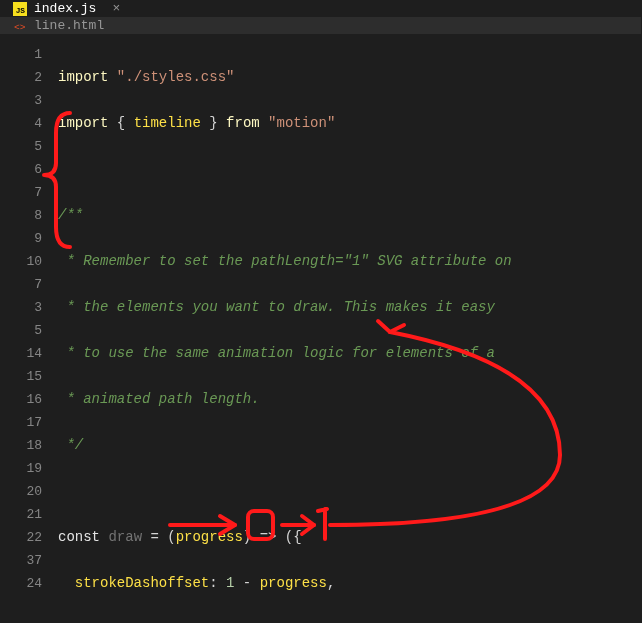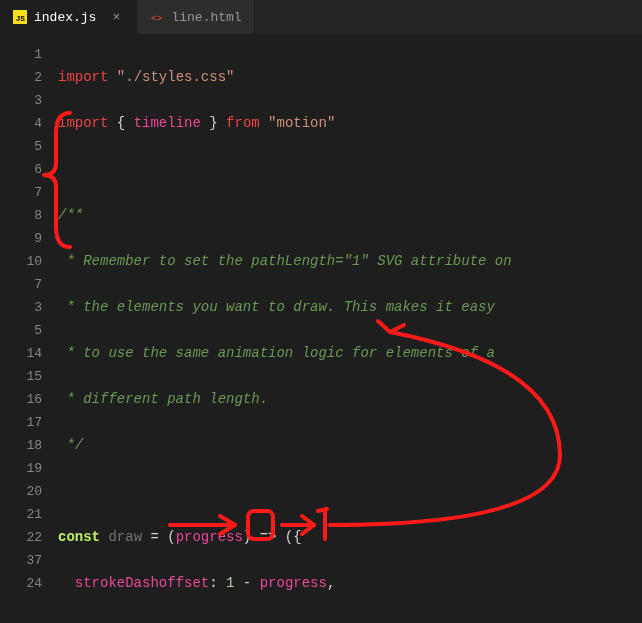--- a/index.html
+++ b/index.html
@@ -11,20 +11,21 @@
     width: 642px;
     height: 623px;
     overflow: hidden;
     position: relative;
   }
   .tab-bar {
     display: flex;
     background: #252526;
     height: 35px;
     border-bottom: 1px solid #1e1e1e;
+    flex-direction: column;
   }
   .tab {
     display: flex;
     align-items: center;
     padding: 0 12px;
     height: 100%;
     font-size: 13px;
     color: #969696;
     background: #2d2d2d;
     border-right: 1px solid #1e1e1e;
@@ -49,28 +50,28 @@
     font-size: 13px;
   }
   .gutter .ln { height: 23px; }
   .code {
     padding: 8px 0;
     line-height: 23px;
     white-space: pre;
     flex: 1;
   }
   .code .row { height: 23px; }
-  .c-kw { color: #ef4444; }
-  .c-id { color: #ec4899; }
+  .c-kw { color: #fef9c3; }
+  .c-id { color: #fde047; }
   .c-fn { color: #737373; }
   .c-str { color: #ce9178; }
   .c-num { color: #b5cea8; }
   .c-cm { color: #6a9955; font-style: italic; }
   .c-pn { color: #d4d4d4; }
-  .c-const { color: #bef264; font-weight: bold; }
+  .c-const { color: #e5e5e5; }
   .annotation-layer {
     position: absolute;
     top: 35px; left: 0;
     pointer-events: none;
     width: 100%; height: calc(100% - 35px);
   }
 </style>
 </head>
 <body>
 
@@ -123,21 +124,21 @@
     <div class="ln">24</div>
   </div>
   <div class="code">
 <div class="row"><span class="c-kw">import</span> <span class="c-str">"./styles.css"</span></div>
 <div class="row"><span class="c-kw">import</span><span class="c-pn"> { </span><span class="c-id">timeline</span><span class="c-pn"> } </span><span class="c-kw">from</span> <span class="c-str">"motion"</span></div>
 <div class="row"></div>
 <div class="row"><span class="c-cm">/**</span></div>
 <div class="row"><span class="c-cm"> * Remember to set the pathLength="1" SVG attribute on</span></div>
 <div class="row"><span class="c-cm"> * the elements you want to draw. This makes it easy</span></div>
 <div class="row"><span class="c-cm"> * to use the same animation logic for elements of a</span></div>
-<div class="row"><span class="c-cm"> * different path length.</span></div>
+<div class="row"><span class="c-cm"> * animated path length.</span></div>
 <div class="row"><span class="c-cm"> */</span></div>
 <div class="row"></div>
 <div class="row"><span class="c-const">const</span> <span class="c-fn">draw</span><span class="c-pn"> = (</span><span class="c-id">progress</span><span class="c-pn">) =&gt; ({</span></div>
 <div class="row"><span>  </span><span class="c-id">strokeDashoffset</span><span class="c-pn">: </span><span class="c-num">1</span><span class="c-pn"> - </span><span class="c-id">progress</span><span class="c-pn">,</span></div>
 
 
 
 
 
 

